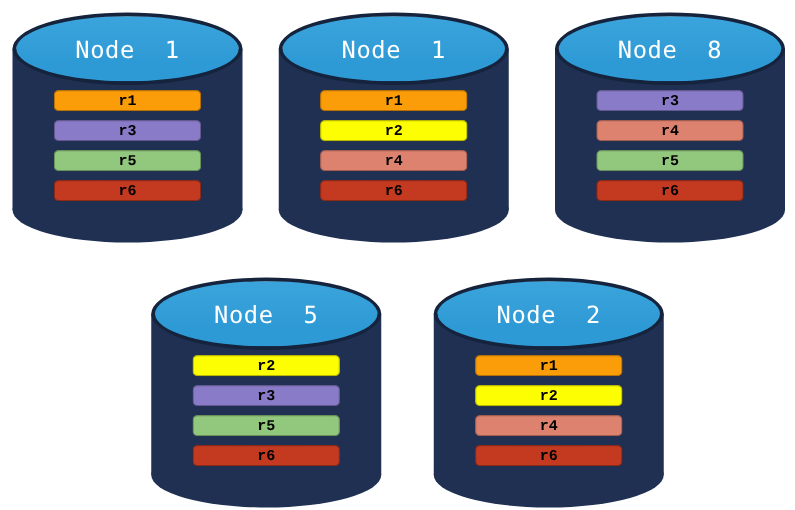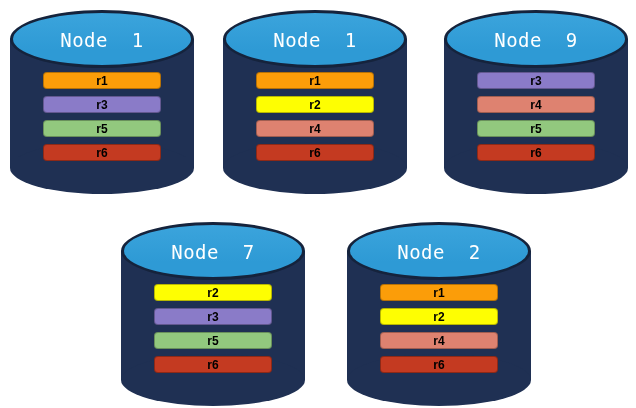--- a/index.html
+++ b/index.html
@@ -75,21 +75,21 @@
     width: 118px; height: 17px;
     box-sizing: border-box;
     border-radius: 4px;
     border: 1px solid rgba(0,0,0,0.28);
     display: flex;
     align-items: center;
     justify-content: center;
   }
   .bar span {
     color: var(--bar-label-color);
-    font-family: Liberation Sans, sans-serif;
+    font-family: Liberation Mono, monospace;
     font-size: 12px;
     font-weight: bold;
     line-height: 1;
   }
 </style>
 </head>
 <body style="--body: #1F3053; --outline: #15233C; --top-fill: #2E9AD5; --top-fill-light: #3BA4DC; --node-label-color: #FFFFFF; --bar-label-color: #000000; background: rgb(255, 255, 255);">
 
 <div class="canvas">
 
@@ -132,42 +132,42 @@
         </div>
         <div class="bar" style="background: rgb(196, 58, 33);">
           <span>r6</span>
         </div>
       </div>
     </div>
     <div class="cylinder node-pos-2">
       <div class="cyl-body"></div>
       <div class="cyl-bottom"></div>
       <div class="cyl-top">
-        <span class="node-label">Node  9</span>
+        <span class="node-label">Node  8</span>
       </div>
       <div class="bars">
         <div class="bar" style="background: rgb(138, 123, 200);">
           <span>r3</span>
         </div>
         <div class="bar" style="background: rgb(222, 130, 112);">
           <span>r4</span>
         </div>
         <div class="bar" style="background: rgb(146, 200, 126);">
           <span>r5</span>
         </div>
         <div class="bar" style="background: rgb(196, 58, 33);">
           <span>r6</span>
         </div>
       </div>
     </div>
     <div class="cylinder node-pos-3">
       <div class="cyl-body"></div>
       <div class="cyl-bottom"></div>
       <div class="cyl-top">
-        <span class="node-label">Node  7</span>
+        <span class="node-label">Node  5</span>
       </div>
       <div class="bars">
         <div class="bar" style="background: rgb(254, 254, 2);">
           <span>r2</span>
         </div>
         <div class="bar" style="background: rgb(138, 123, 200);">
           <span>r3</span>
         </div>
         <div class="bar" style="background: rgb(146, 200, 126);">
           <span>r5</span>

